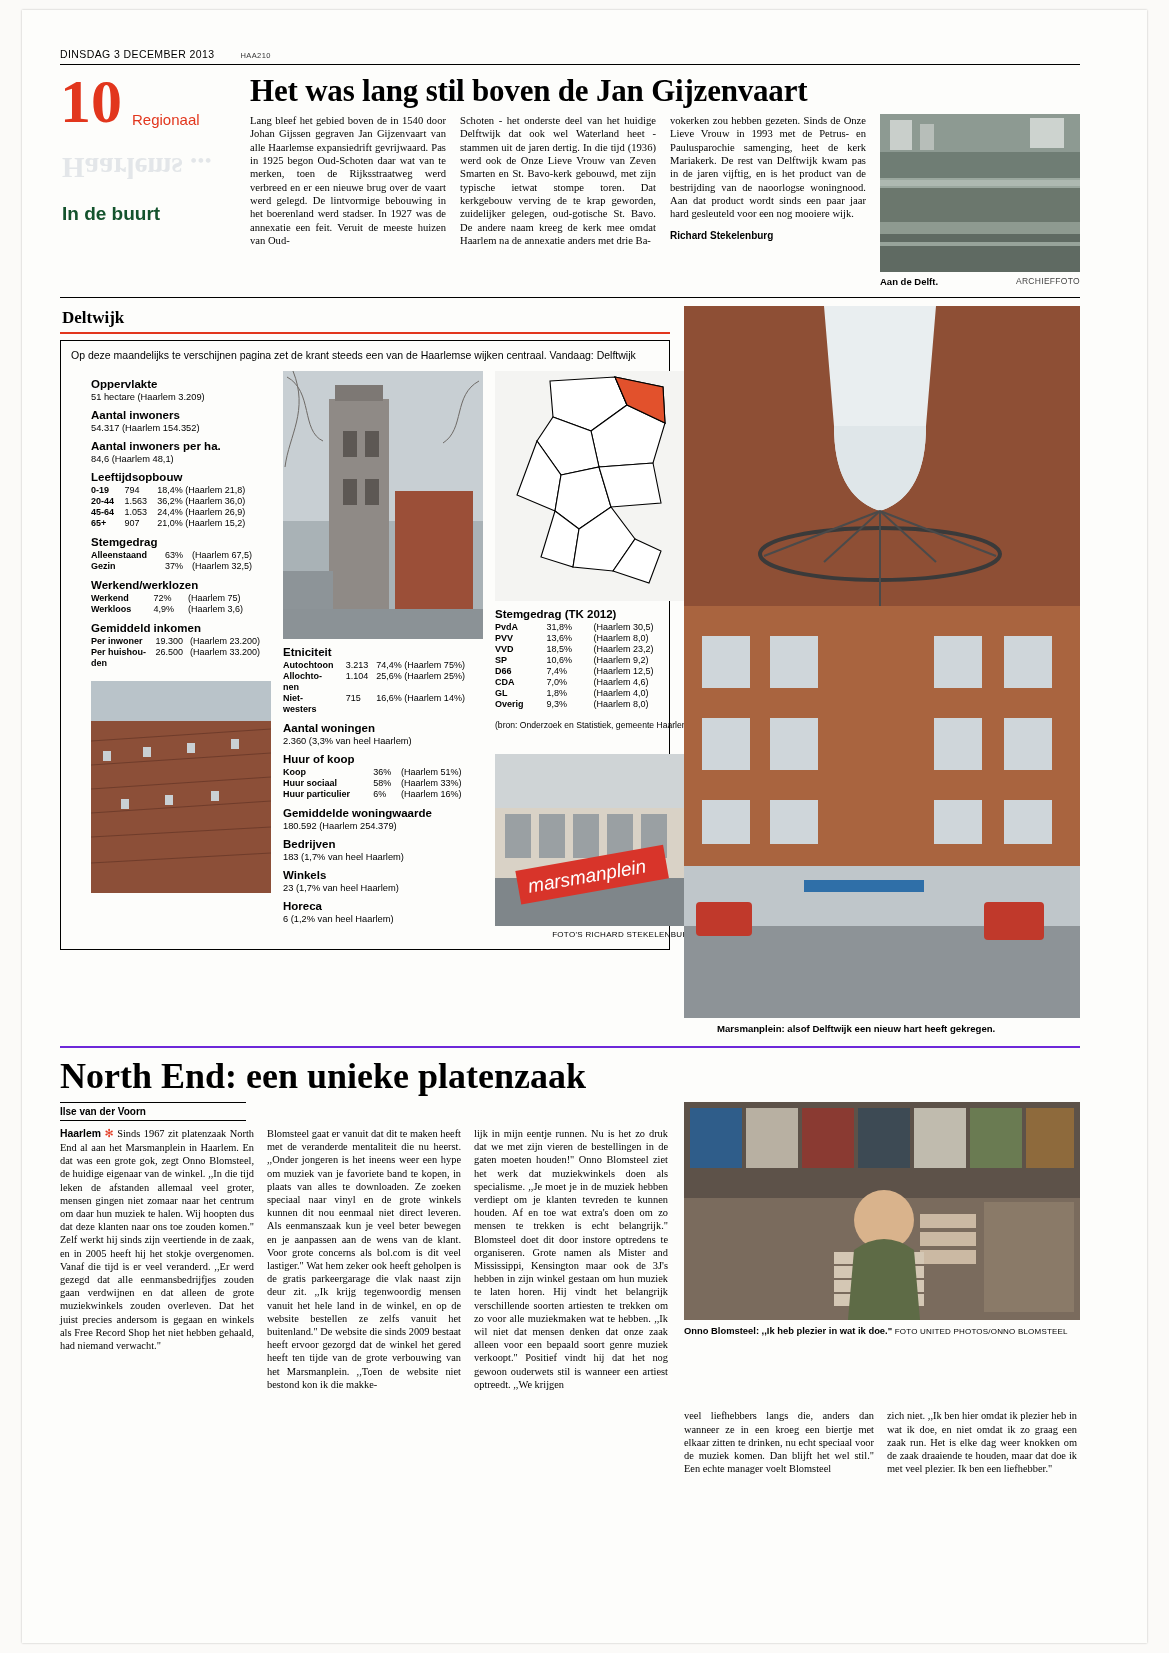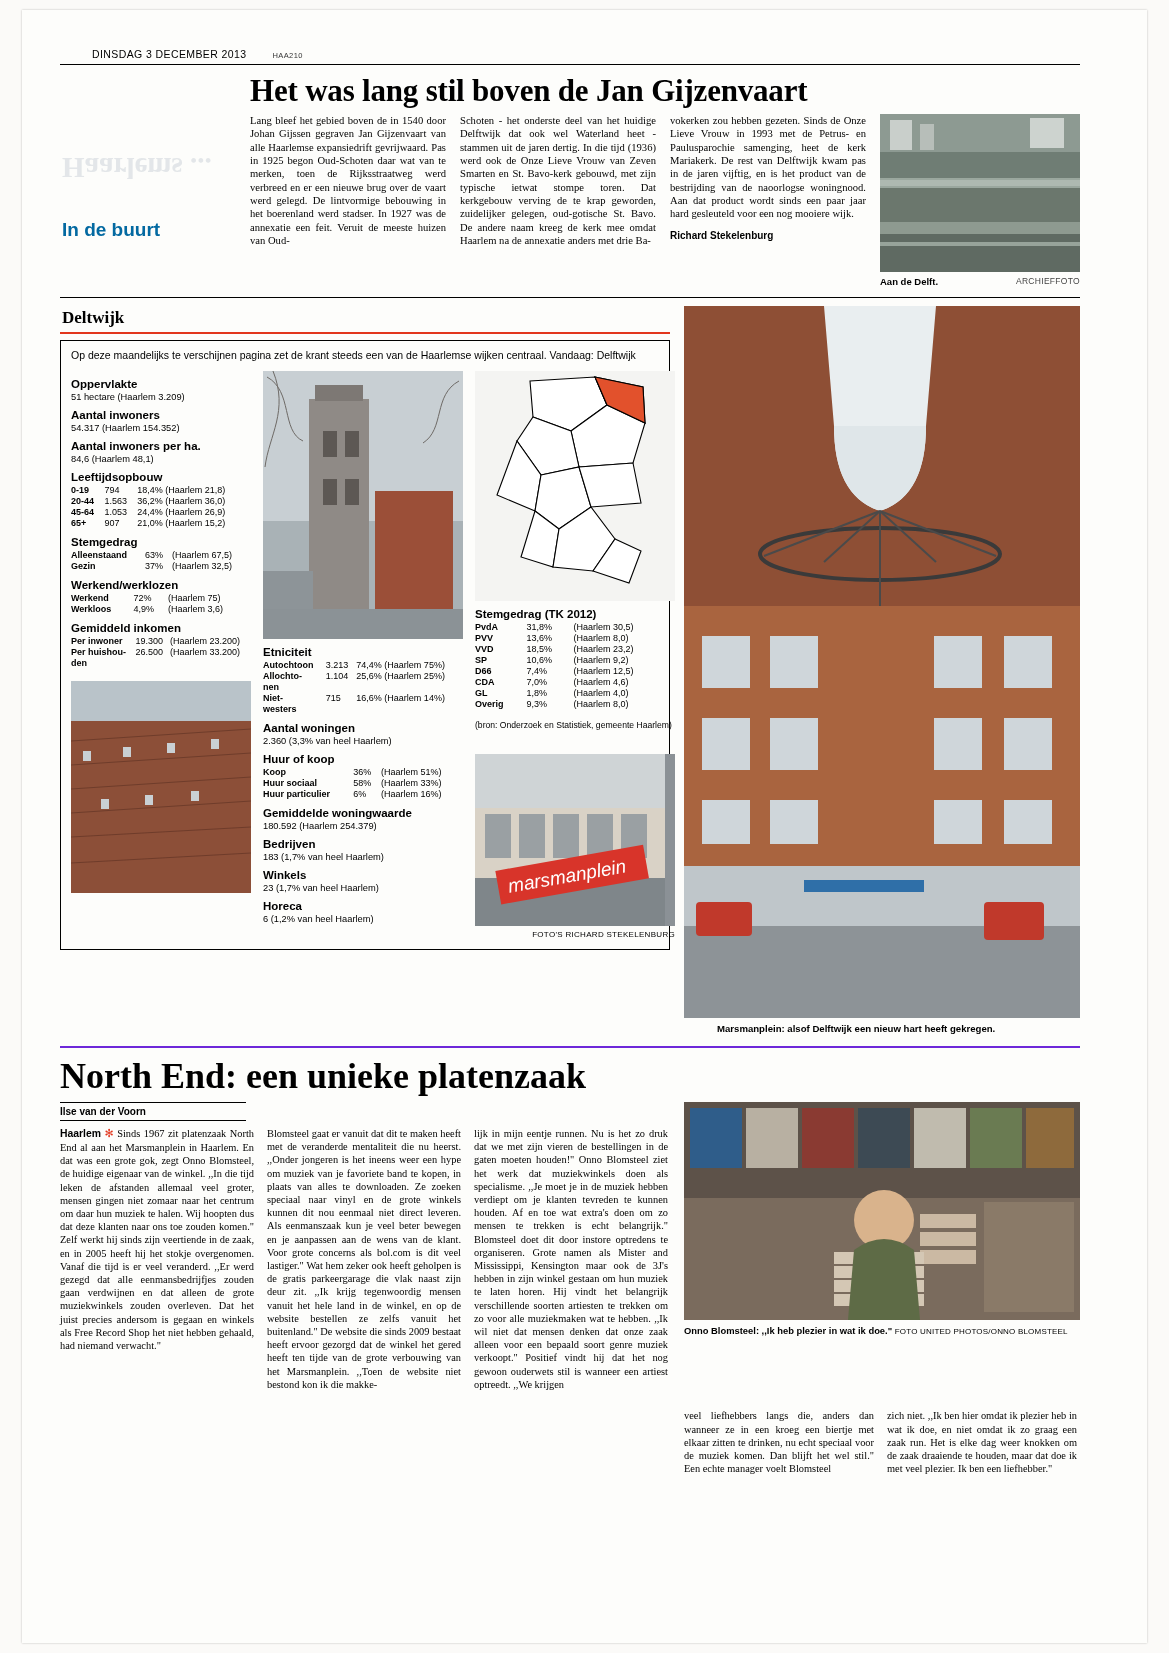--- a/index.html
+++ b/index.html
@@ -2,49 +2,49 @@
 <html><head>
 <meta charset="utf-8">
 <style>
   html,body{margin:0;padding:0;background:#c9c9c9;}
   body{font-family:"Liberation Serif",serif;}
   .page{position:relative;width:1169px;height:1653px;background:#fbfaf8;margin:0 auto;overflow:hidden;}
   .paper{position:absolute;left:22px;top:10px;width:1125px;height:1633px;background:#fdfdfb;box-shadow:0 0 2px rgba(0,0,0,.25);}
   .inner{position:absolute;left:38px;top:38px;width:1020px;}
   
   .mast{display:flex;align-items:flex-end;gap:10px;border-bottom:1px solid #000;padding-bottom:4px;}
-  .mast .date{font-family:"Liberation Sans",sans-serif;font-size:10.5px;letter-spacing:.4px;margin-left:32px;}
+  .mast .date{font-family:"Liberation Sans",sans-serif;font-size:10.5px;letter-spacing:.4px;}
   .mast .code{font-family:"Liberation Sans",sans-serif;font-size:7.5px;letter-spacing:.4px;color:#333;margin-left:16px;text-align:right;}
   
   .topband{display:flex;margin-top:10px;}
   .brandcol{width:190px;position:relative;}
   .bignum{font-family:"Liberation Serif",serif;font-size:62px;font-weight:bold;color:#e2361d;line-height:.85;}
   .regio{font-family:"Liberation Sans",sans-serif;font-size:15px;color:#e2361d;display:inline-block;margin-left:6px;vertical-align:bottom;}
   .ghost{position:absolute;top:76px;left:2px;font-family:"Liberation Serif",serif;font-size:29px;font-weight:bold;color:#dfe3e6;opacity:.85;transform:scaleY(-1);}
-  .inbuurt{position:absolute;top:144px;left:2px;font-family:"Liberation Sans",sans-serif;font-size:19px;font-weight:bold;color:#0369a1;}
+  .inbuurt{position:absolute;top:128px;left:2px;font-family:"Liberation Sans",sans-serif;font-size:19px;font-weight:bold;color:#14532d;}
   .topmain{flex:1;}
   .headline1{font-family:"Liberation Serif",serif;font-size:31px;font-weight:bold;letter-spacing:-.2px;line-height:1;margin:0 0 8px 0;}
   .topcols{display:flex;gap:14px;}
   .tcol{width:196px;font-size:10.6px;line-height:1.26;text-align:justify;hyphens:auto;}
   .tcol p{margin:0;}
   .byline{font-family:"Liberation Sans",sans-serif;font-size:10px;font-weight:bold;margin-top:9px;}
   .photo-top{width:200px;}
   .capline{display:flex;justify-content:space-between;font-family:"Liberation Sans",sans-serif;font-size:8.5px;margin-top:4px;}
   .capline b{font-size:9.5px;}
   .archief{color:#444;letter-spacing:.3px;}
   hr.thin{border:0;border-top:1px solid #000;margin:10px 0 0 0;}
   
   .delt{margin-top:8px;display:flex;gap:14px;}
   .deltleft{width:610px;}
   .delt-title{font-family:"Liberation Serif",serif;font-size:17px;font-weight:bold;margin:2px 0 4px 2px;}
   .redrule{border-top:2px solid #e2361d;margin:0 0 6px 0;}
   .deltbox{border:1px solid #000;padding:8px 10px 10px 10px;}
   .intro{font-family:"Liberation Sans",sans-serif;font-size:10.5px;line-height:1.3;margin-bottom:8px;}
   .factgrid{display:flex;gap:12px;}
-  .fcol{width:180px;}
+  .fcol{width:180px;margin-left:20px;}
   h4.f{font-family:"Liberation Sans",sans-serif;font-size:11.5px;font-weight:bold;margin:7px 0 2px 0;}
   .fval{font-family:"Liberation Sans",sans-serif;font-size:9.3px;margin:0 0 2px 0;}
   table.ft{border-collapse:collapse;font-family:"Liberation Sans",sans-serif;font-size:9px;width:100%;}
   table.ft td{padding:0 4px 1px 0;vertical-align:top;}
   table.ft td.k{font-weight:bold;white-space:nowrap;}
   table.ft td.n{text-align:left;white-space:nowrap;}
   .imgcol{width:208px;}
   .imgcol2{width:200px;}
   .mapimg{width:200px;height:230px;background:#f4f4f2;position:relative;}
   .srcnote{font-family:"Liberation Sans",sans-serif;font-size:8.6px;line-height:1.25;margin-top:10px;}
@@ -77,20 +77,24 @@
   <div class="paper">
     <div class="inner">
 
       <div class="mast">
         <span class="date">DINSDAG 3 DECEMBER 2013</span>
         <span class="code">HAA210</span>
       </div>
 
       <div class="topband">
         <div class="brandcol">
+          <div>
+            <span class="bignum">10</span>
+            <span class="regio">Regionaal</span>
+          </div>
           <div class="ghost">Haarlems ...</div>
           <div class="inbuurt">In de buurt</div>
         </div>
 
         <div class="topmain">
           <h1 class="headline1">Het was lang stil boven de Jan Gijzenvaart</h1>
           <div class="topcols">
             <div class="tcol">
                 <p>Lang bleef het gebied boven de in 1540 door Johan Gijssen gegraven Jan Gijzenvaart van alle Haarlemse expansiedrift gevrijwaard. Pas in 1925 begon Oud-Schoten daar wat van te merken, toen de Rijksstraatweg werd verbreed en er een nieuwe brug over de vaart werd gelegd. De lintvormige bebouwing in het boerenland werd stadser. In 1927 was de annexatie een feit. Veruit de meeste huizen van Oud-</p>
               </div>

